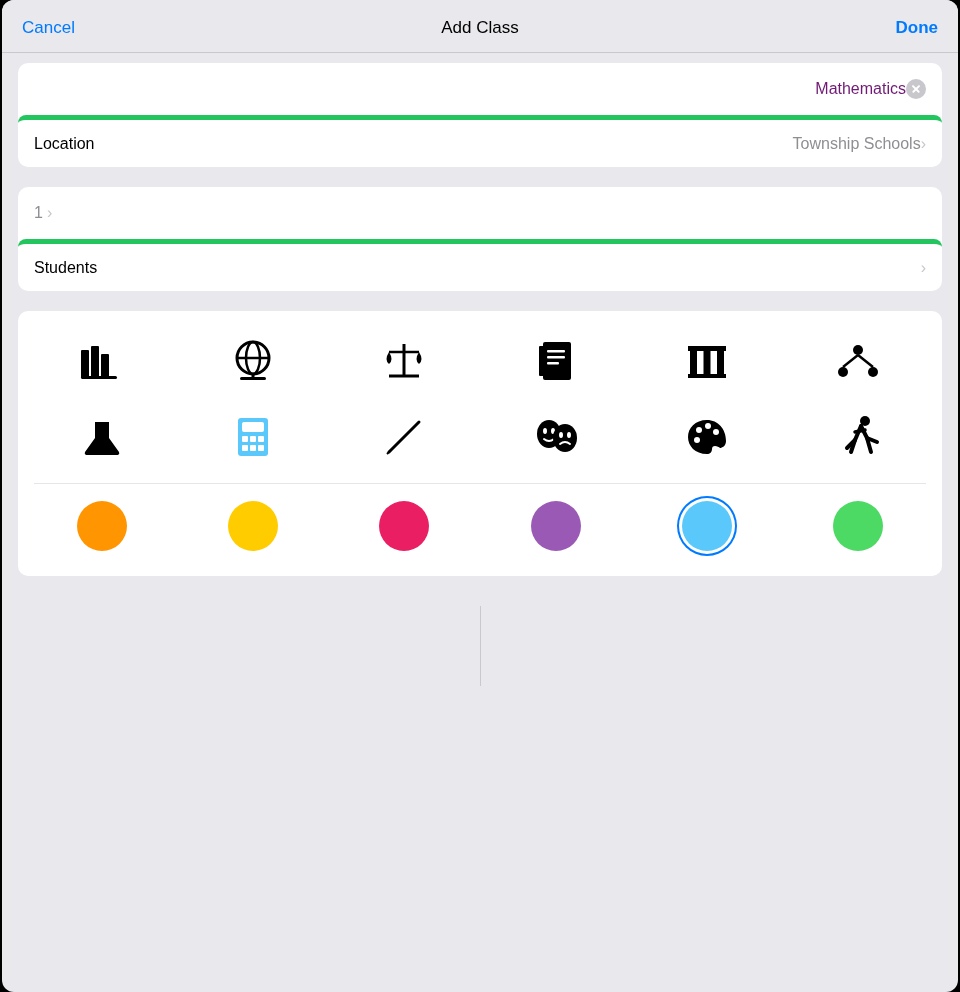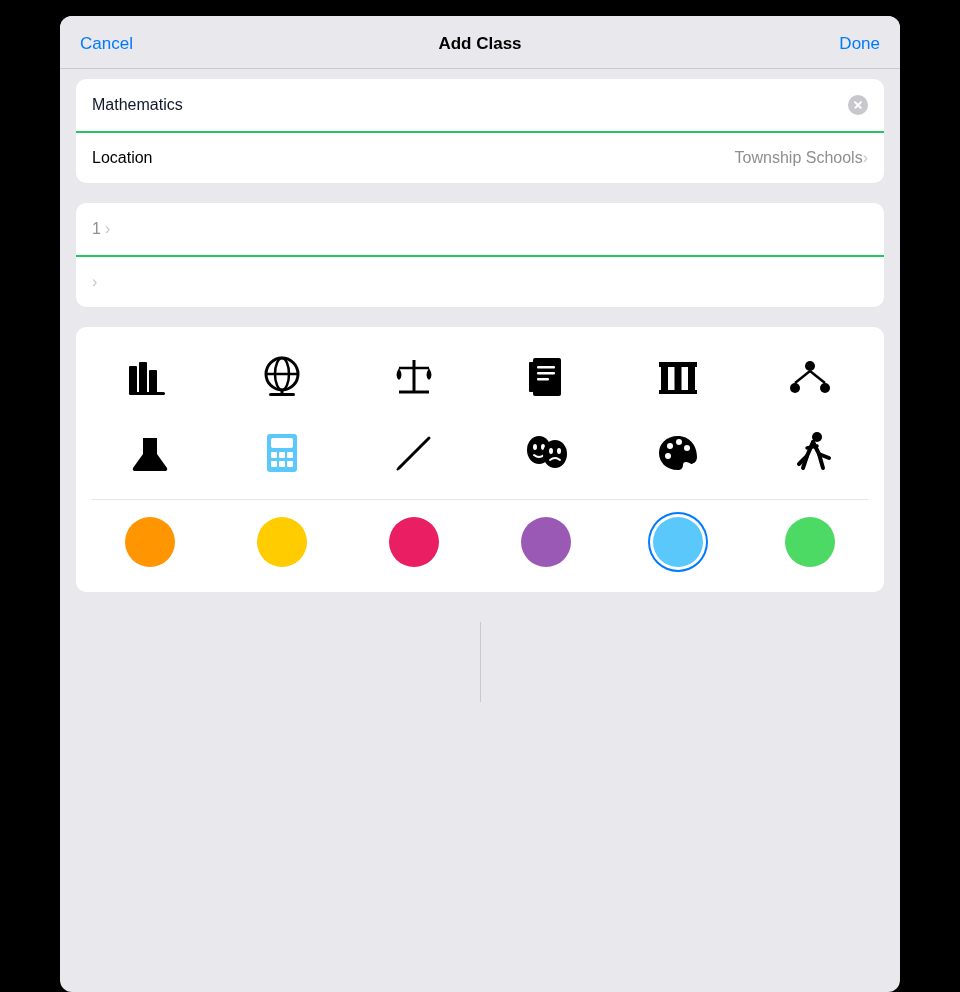--- a/index.html
+++ b/index.html
@@ -8,59 +8,59 @@
       font-family: -apple-system, BlinkMacSystemFont, 'Helvetica Neue', sans-serif;
       background: #000;
       width: 960px;
       height: 992px;
       overflow: hidden;
       display: flex;
       justify-content: center;
     }
 
     .modal-container {
-      width: 840px;
+      width: 956px;
       background: #e8e8ed;
       border-radius: 12px;
-      margin-top: 16px;
+      margin-top: 0;
       overflow: hidden;
       display: flex;
       flex-direction: column;
     }
 
     
     .header {
       display: flex;
       align-items: center;
       justify-content: space-between;
       padding: 18px 20px 14px;
       background: #e8e8ed;
       border-bottom: 1px solid #c8c8ce;
     }
 
     .header-title {
       font-size: 17px;
-      font-weight: 700;
+      font-weight: 400;
       color: #000;
       flex: 1;
       text-align: center;
     }
 
     .header-btn {
       font-size: 17px;
       color: #007aff;
       background: none;
       border: none;
       cursor: pointer;
       min-width: 70px;
     }
 
     .header-btn.right {
       text-align: right;
-      font-weight: 400;
+      font-weight: 700;
     }
 
     .header-btn.left {
       text-align: left;
     }
 
     
     .section {
       background: #fff;
       border-radius: 10px;
@@ -70,21 +70,22 @@
 
     .row {
       display: flex;
       align-items: center;
       padding: 14px 16px;
       min-height: 52px;
       position: relative;
     }
 
     .row + .row {
-      border-top: 2px solid #22c55e;
+      border-top: 5px solid #22c55e;
+      border-radius: 8px;
     }
 
     .row-label {
       font-size: 16px;
       color: #000;
       flex: 1;
     }
 
     .row-value {
       font-size: 16px;
@@ -98,23 +99,24 @@
       color: #c7c7cc;
       font-size: 16px;
       font-weight: 500;
     }
 
     .name-input {
       flex: 1;
       border: none;
       outline: none;
       font-size: 16px;
-      color: #0f172a;
+      color: #701a75;
       background: transparent;
       font-family: inherit;
+      text-align: right;
     }
 
     .clear-btn {
       width: 20px;
       height: 20px;
       background: #c7c7cc;
       border-radius: 50%;
       display: flex;
       align-items: center;
       justify-content: center;
@@ -236,20 +238,21 @@
   </div>
 
   <div class="section">
     <div class="row">
       <span class="row-value">
         <span class="teacher-count">1</span>
         <span class="chevron">›</span>
       </span>
     </div>
     <div class="row">
+      <span class="row-label">Students</span>
       <span class="row-value">
         <span class="chevron">›</span>
       </span>
     </div>
   </div>
 
   <div class="picker-section">
     <div class="icon-grid">
 
     <div class="icon-item">

